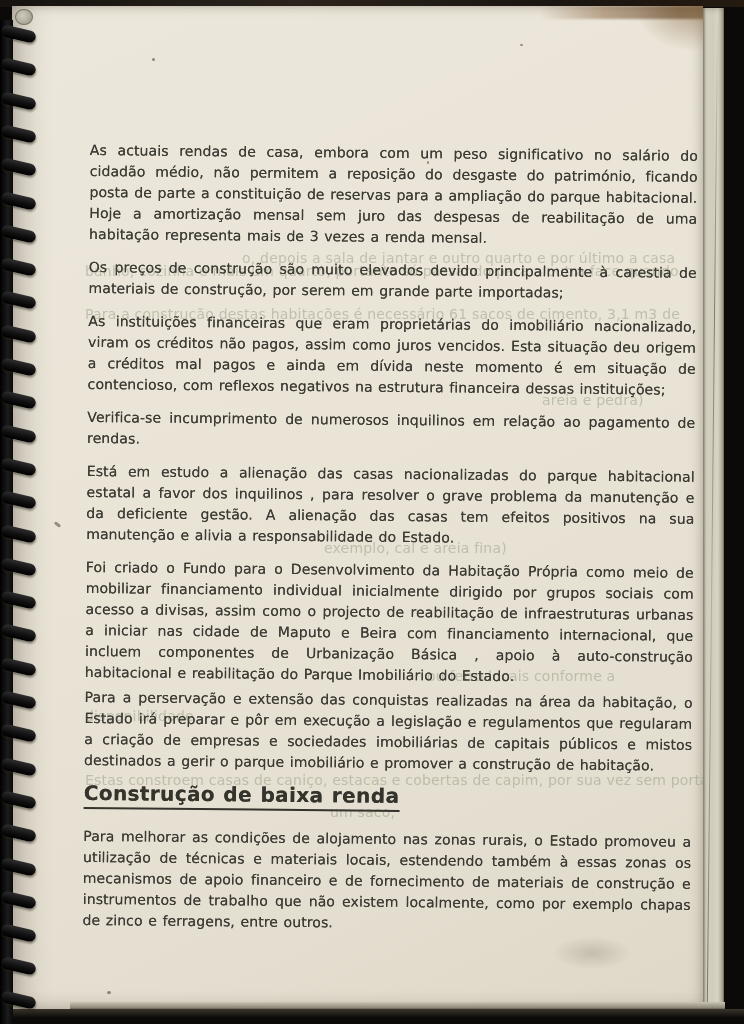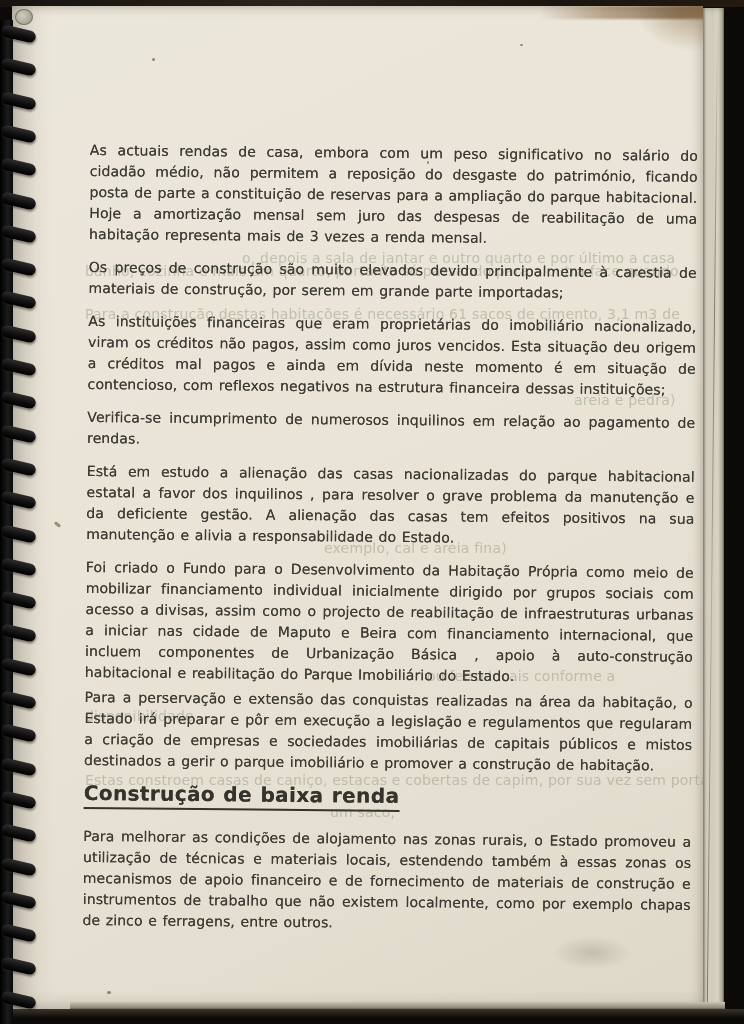--- a/index.html
+++ b/index.html
@@ -99,21 +99,21 @@
     <div class="speck s2"></div>
     <div class="speck s3"></div>
     <div class="speck s4"></div>
     <div class="speck s5"></div>
     <div class="punch-hole"></div>
 
     <div class="bleed-layer" id="bleed">
         <span class="ghost" style="left: 230px; top: 234px; margin-top: 8px;">o, depois a sala de jantar e outro quarto e por último a casa</span>
         <span class="ghost" style="left: 73px; top: 255px;">banho, cozinha e mais um quarto, portanto só passando para a outra face quando</span>
         <span class="ghost" style="left: 73px; top: 298px;">Para a construção destas habitações é necessário 61 sacos de cimento, 3,1 m3 de</span>
-        <span class="ghost" style="left: 530px; top: 384px; margin-left: 32px;">areia e pedra)</span>
+        <span class="ghost" style="left: 530px; top: 384px;">areia e pedra)</span>
         <span class="ghost" style="left: 312px; top: 532px;">exemplo, cal e areia fina)</span>
         <span class="ghost" style="left: 415px; top: 660px;">ou ferro locais conforme a</span>
         <span class="ghost" style="left: 73px; top: 700px;">disponibilidade</span>
         <span class="ghost" style="left: 73px; top: 764px;">Estas constroem casas de caniço, estacas e cobertas de capim, por sua vez sem porta</span>
         <span class="ghost" style="left: 318px; top: 796px;">um saco,</span>
       </div>
 
     <div class="text-block">
       <p>As actuais rendas de casa, embora com um peso significativo no salário do cidadão médio, não permitem a reposição do desgaste do património, ficando posta de parte a constituição de reservas para a ampliação do parque habitacional. Hoje a amortização mensal sem juro das despesas de reabilitação de uma habitação representa mais de 3 vezes a renda mensal.</p>
       <p>Os preços de construção são muito elevados devido principalmente à carestia de materiais de construção, por serem em grande parte importadas;</p>

